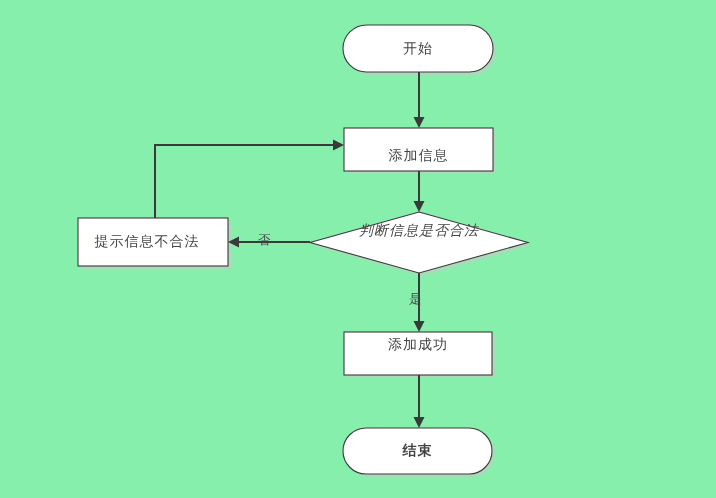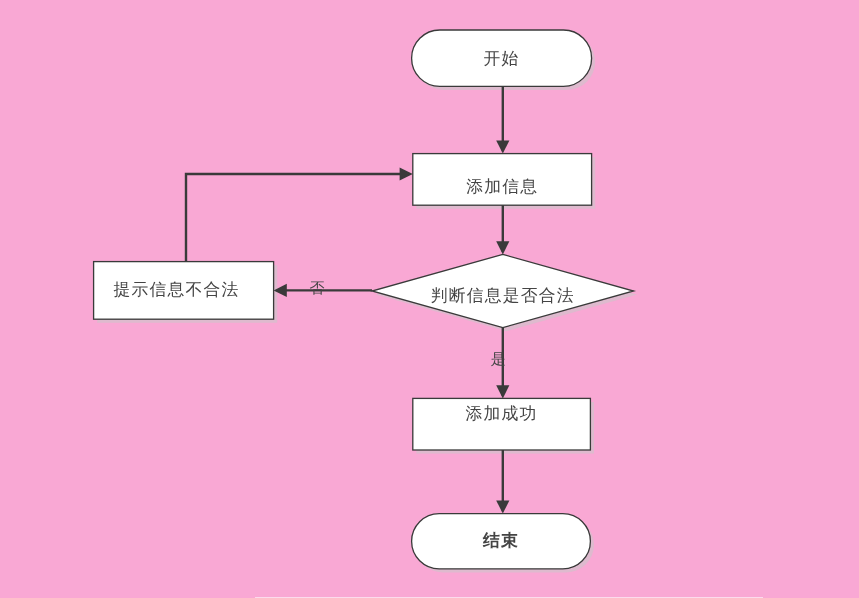--- a/index.html
+++ b/index.html
@@ -7,21 +7,21 @@
     padding: 0;
     background: #ffffff;
   }
   body {
     font-family: "DejaVu Sans", "Liberation Sans", sans-serif;
   }
   #flowchart-canvas {
     position: relative;
     width: 716px;
     height: 498px;
-    background: #f9a8d4;
+    background: #86efac;
     overflow: hidden;
   }
   #flowchart-svg {
     position: absolute;
     top: 0;
     left: 0;
     width: 716px;
     height: 498px;
   }
   .node-shape {
@@ -119,21 +119,21 @@
         <g>
           <path d="M 419 375 L 419 426" class="edge-line"></path>
           <polygon points="419,428 413.5,417 424.5,417" class="edge-arrowhead"></polygon>
         </g>
       </g>
   </svg>
 
   <div id="labels-layer">
       <div class="node-label" style="left: 343px; top: 25px; width: 150px; height: 47px;">开始</div>
       <div class="node-label" style="left: 344px; top: 128px; width: 149px; height: 55px;">添加信息</div>
-      <div class="node-label" style="left: 310px; top: 216px; width: 218px; height: 61px;">判断信息是否合法</div>
+      <div class="node-label" style="left: 310px; top: 200px; width: 218px; height: 61px; font-style: italic;">判断信息是否合法</div>
       <div class="node-label" style="left: 78px; top: 218px; width: 138px; height: 48px;">提示信息不合法</div>
       <div class="node-label" style="left: 344px; top: 332px; width: 148px; height: 26px;">添加成功</div>
       <div class="node-label" style="left: 343px; top: 428px; width: 149px; height: 46px; font-weight: bold;">结束</div>
       <div class="edge-label" style="left: 258px; top: 232px;">否</div>
       <div class="edge-label" style="left: 409px; top: 291px;">是</div>
     </div>
 
 </div>
 
 </body></html>

